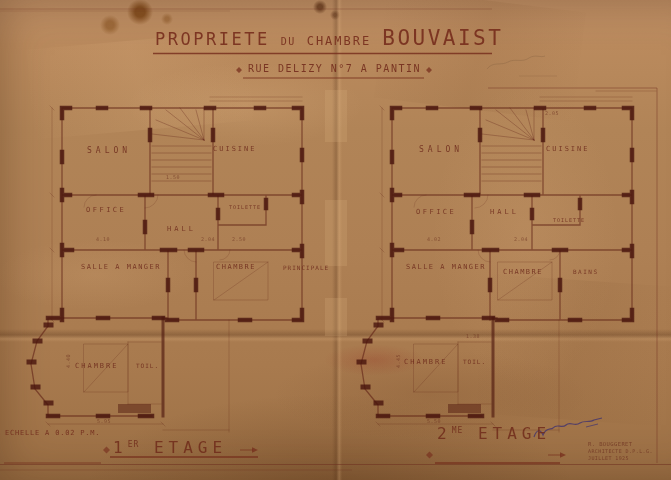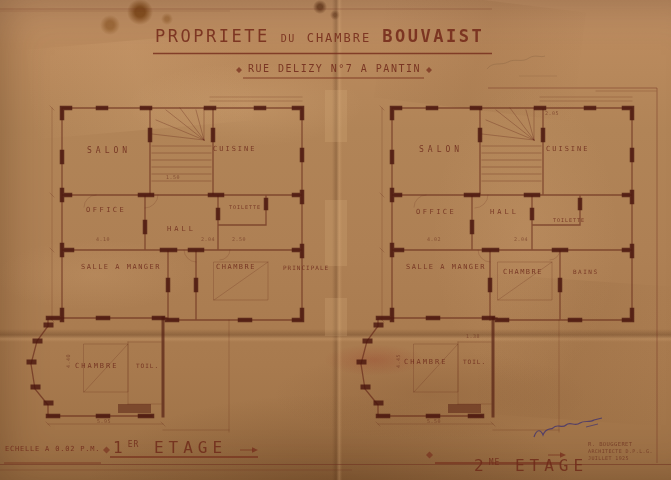--- a/index.html
+++ b/index.html
@@ -151,21 +151,21 @@
     <g fill="none" stroke="rgba(122,90,58,.3)" stroke-width="1">
       <path d="M487,69c6,-8 14,-3 21,-7c7,-4 14,1 21,-4c6,-4 12,0 16,-2"></path>
       <path d="M519,76h38" opacity=".7"></path>
     </g>
   </svg>
 
   <div class="title-row">
     <span style="font-size:17px;letter-spacing:2.5px;">PROPRIETE</span>
     <span style="font-size:10px;letter-spacing:1.5px;">DU</span>
     <span style="font-size:12px;letter-spacing:2px;">CHAMBRE</span>
-    <span style="font-size:17px;letter-spacing:2.5px;font-weight:bold;">BOUVAIST</span>
+    <span style="font-size:21px;letter-spacing:2.5px;">BOUVAIST</span>
   </div>
   <div class="txt" style="left:248px;top:64px;font-size:10px;letter-spacing:1.5px;">RUE DELIZY N°7 A PANTIN</div>
 
   <div class="rl" style="left:87px;top:147px;font-size:8px;letter-spacing:4px;">SALON</div>
   <div class="rl" style="left:213px;top:146px;font-size:7px;letter-spacing:2px;">CUISINE</div>
   <div class="rl" style="left:86px;top:207px;font-size:7px;letter-spacing:2.5px;">OFFICE</div>
   <div class="rl" style="left:229px;top:205px;font-size:5px;letter-spacing:1px;">TOILETTE</div>
   <div class="rl" style="left:167px;top:226px;font-size:7px;letter-spacing:3px;">HALL</div>
   <div class="rl" style="left:81px;top:264px;font-size:7px;letter-spacing:1.5px;">SALLE A MANGER</div>
   <div class="rl" style="left:216px;top:264px;font-size:7px;letter-spacing:1.5px;">CHAMBRE</div>
@@ -195,24 +195,24 @@
   <div class="dim" style="left:427px;top:237px;">4.02</div>
   <div class="dim" style="left:514px;top:237px;">2.04</div>
   <div class="dim rot" style="left:396px;top:368px;">4.45</div>
   <div class="dim" style="left:466px;top:334px;">1.38</div>
   <div class="dim" style="left:427px;top:419px;">5.50</div>
 
   <div class="floor-label" style="left:113px;top:438px;">
     <span>1</span><sup>ER</sup>
     <span>ETAGE</span>
   </div>
-  <div class="floor-label" style="left:437px;top:456px;margin-left:37px;">
+  <div class="floor-label" style="left:437px;top:424px;">
     <span>2</span><sup>ME</sup>
     <span>ETAGE</span>
   </div>
-  <div class="txt" style="left:5px;top:446px;font-size:7px;letter-spacing:.8px;">ECHELLE A 0.02 P.M.</div>
+  <div class="txt" style="left:5px;top:430px;font-size:7px;letter-spacing:.8px;">ECHELLE A 0.02 P.M.</div>
   <div class="arch">
     <div>R. BOUGGERET</div>
     <div style="font-size:5px;">ARCHITECTE D.P.L.G.</div>
     <div style="font-size:5px;">JUILLET 1925</div>
   </div>
 
 </div>
 
 </body></html>

